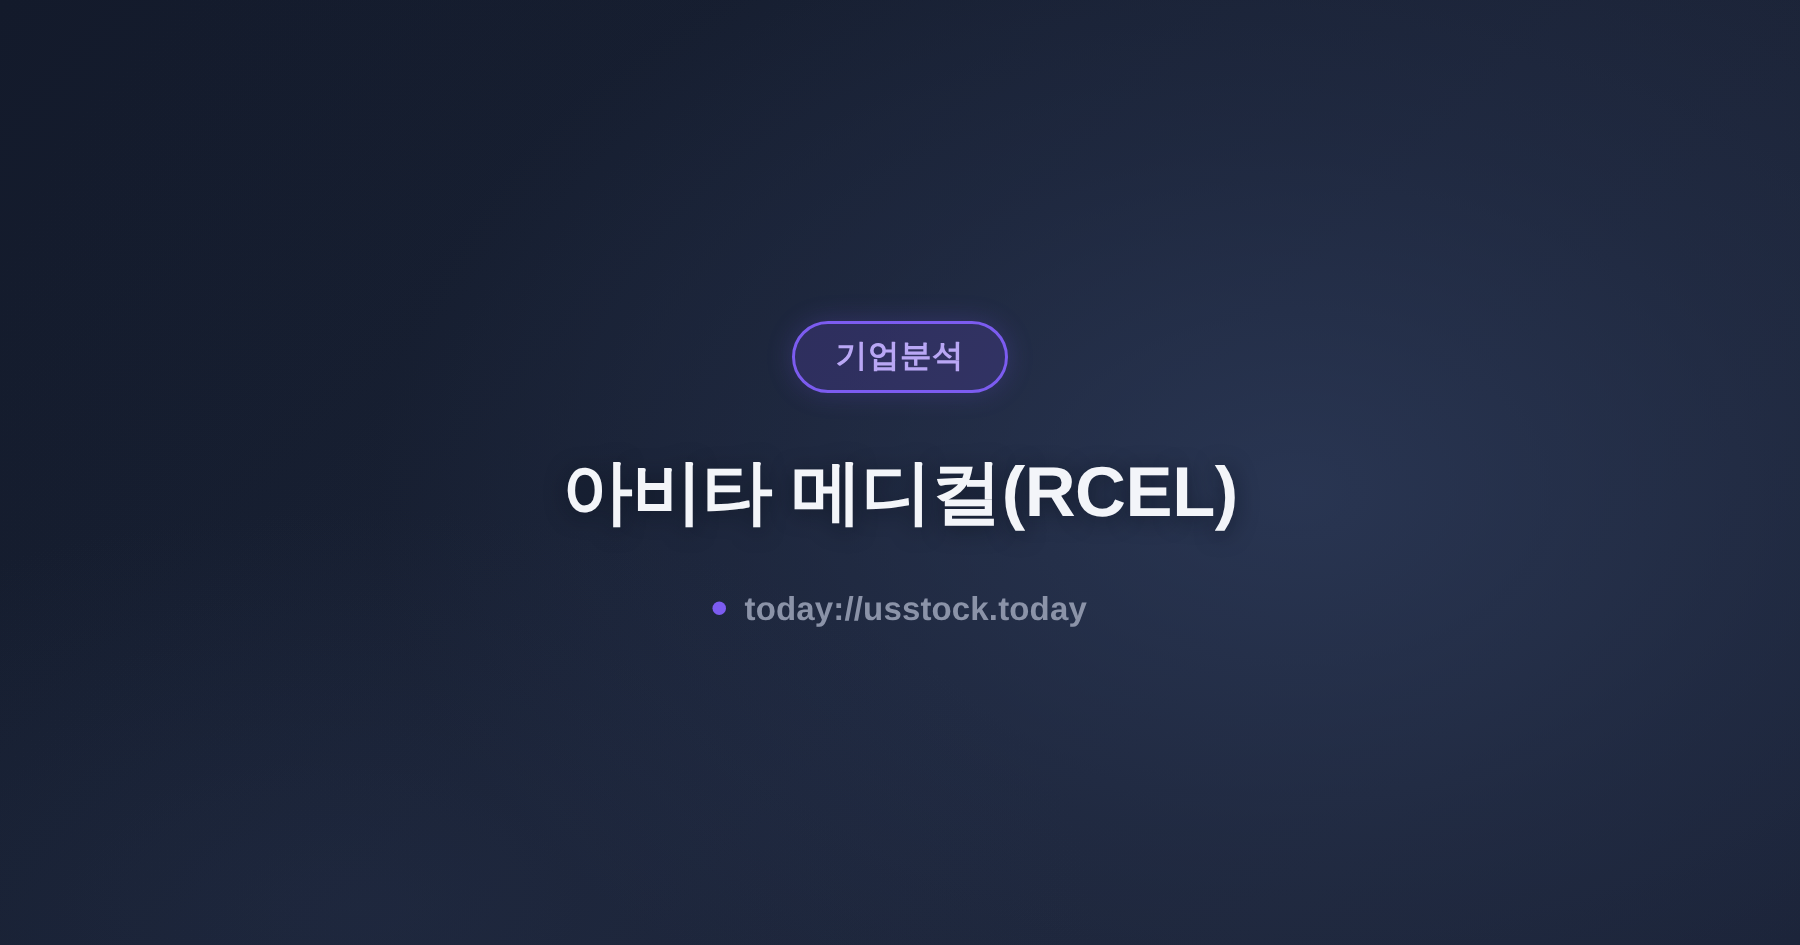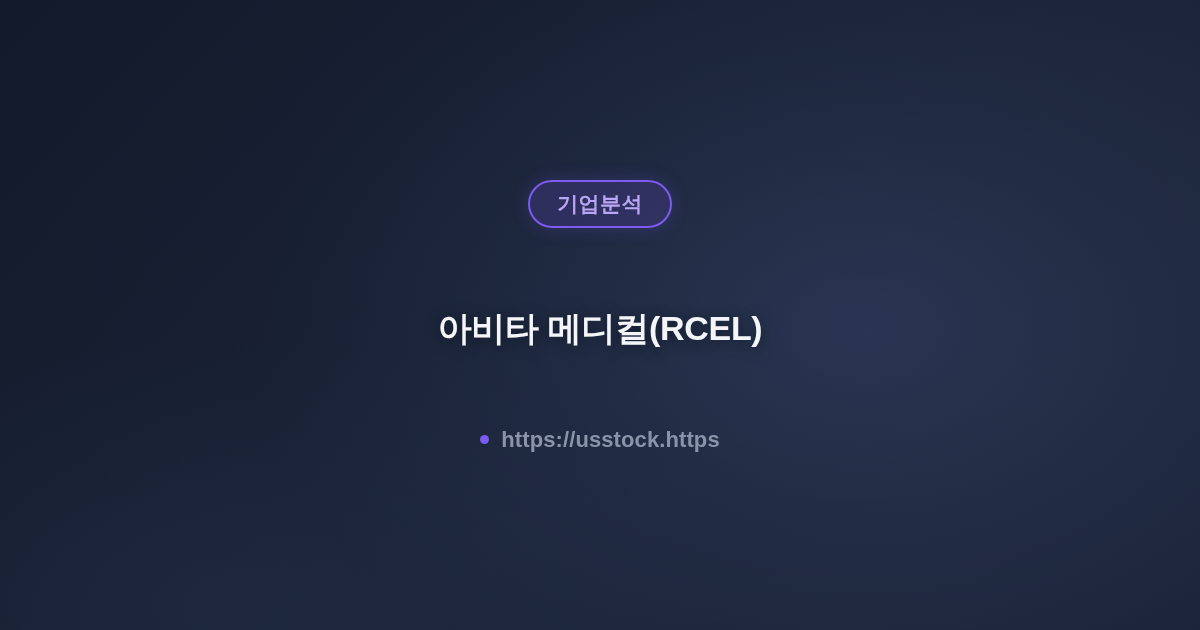--- a/index.html
+++ b/index.html
@@ -51,21 +51,20 @@
     position: relative;
     z-index: 2;
     width: 100%;
     height: 100%;
     display: flex;
     flex-direction: column;
     align-items: center;
     justify-content: center;
     padding: 0 80px;
     text-align: center;
-    gap: 34px;
   }
 
   
   .badge {
     display: inline-flex;
     align-items: center;
     justify-content: center;
     height: 48px;
     padding: 0 27px;
     border: 2px solid #7c5cf0;
@@ -79,21 +78,21 @@
     font-size: 21px;
     font-weight: 700;
     letter-spacing: 0.4px;
     color: #b9a7f5;
     line-height: 1;
     white-space: nowrap;
   }
 
   
   .title {
-    font-size: 34px;
+    font-size: 47px;
     font-weight: 700;
     line-height: 72px;
     color: #f3f5f9;
     letter-spacing: -0.3px;
     text-shadow: 0 2px 14px rgba(8, 12, 22, 0.55);
     max-width: 1000px;
   }
 
   .title-line {
     display: block;
@@ -135,17 +134,17 @@
     <div class="badge">
       <span class="badge-label">기업분석</span>
     </div>
 
     <h1 class="title">
       <span class="title-line">아비타 메디컬(RCEL)</span>
     </h1>
 
     <div class="url-row">
       <span class="url-dot"></span>
-      <span class="url-text">https://usstock.https</span>
+      <span class="url-text">today://usstock.today</span>
     </div>
 
   </div>
 </div>
 
 </body></html>

